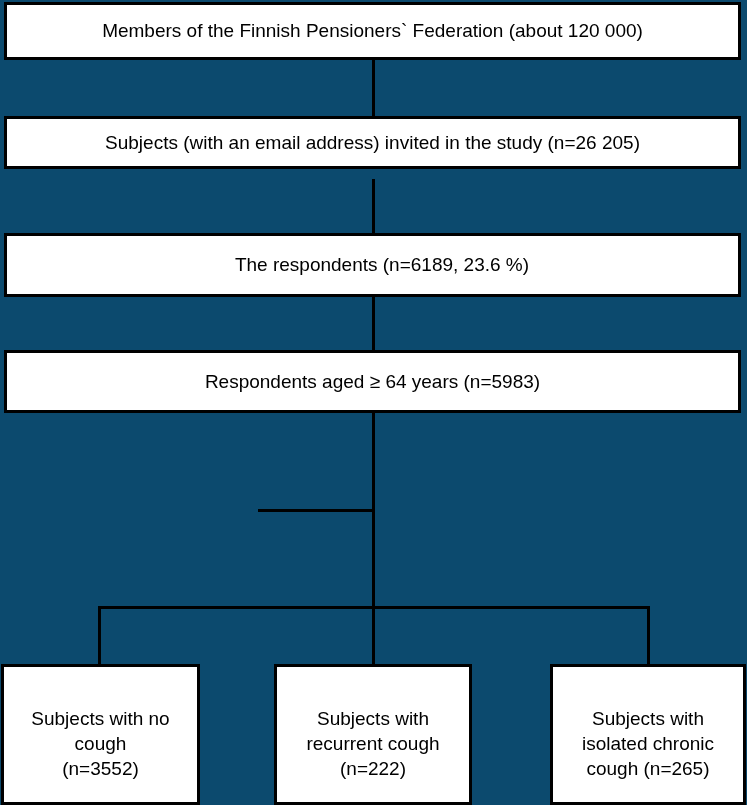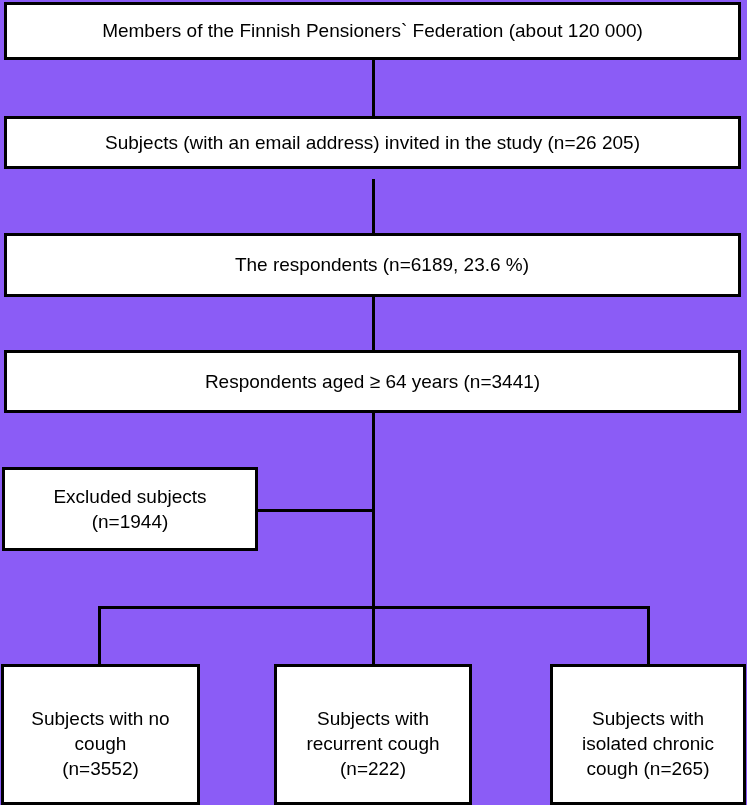--- a/index.html
+++ b/index.html
@@ -9,21 +9,21 @@
     background: #ffffff;
   }
   body {
     font-family: "Liberation Sans", sans-serif;
     color: #000000;
   }
   #flowchart-root {
     position: relative;
     width: 747px;
     height: 805px;
-    background: #8b5cf6;
+    background: #0c4a6e;
     overflow: hidden;
   }
   .node {
     position: absolute;
     box-sizing: border-box;
     background: #ffffff;
     border: 3px solid #000000;
     display: flex;
     align-items: center;
     justify-content: center;
@@ -112,27 +112,23 @@
 
   <div class="node node-wide" id="node-invited">
     <span class="node-label">Subjects (with an email address) invited in the study (n=26 205)</span>
   </div>
 
   <div class="node node-wide" id="node-responded">
     <span class="node-label">The respondents (n=6189, 23.6 %)</span>
   </div>
 
   <div class="node node-wide" id="node-aged">
-    <span class="node-label">Respondents aged ≥ 64 years (n=3441)</span>
+    <span class="node-label">Respondents aged ≥ 64 years (n=5983)</span>
   </div>
 
-  <div class="node" id="node-excluded">
-    <span class="node-label">Excluded subjects
-(n=1944)</span>
-  </div>
 
   <div class="node node-outcome" id="node-nocough">
     <span class="node-label">Subjects with no
 cough
 (n=3552)</span>
   </div>
 
   <div class="node node-outcome" id="node-recurrent">
     <span class="node-label">Subjects with
 recurrent cough

